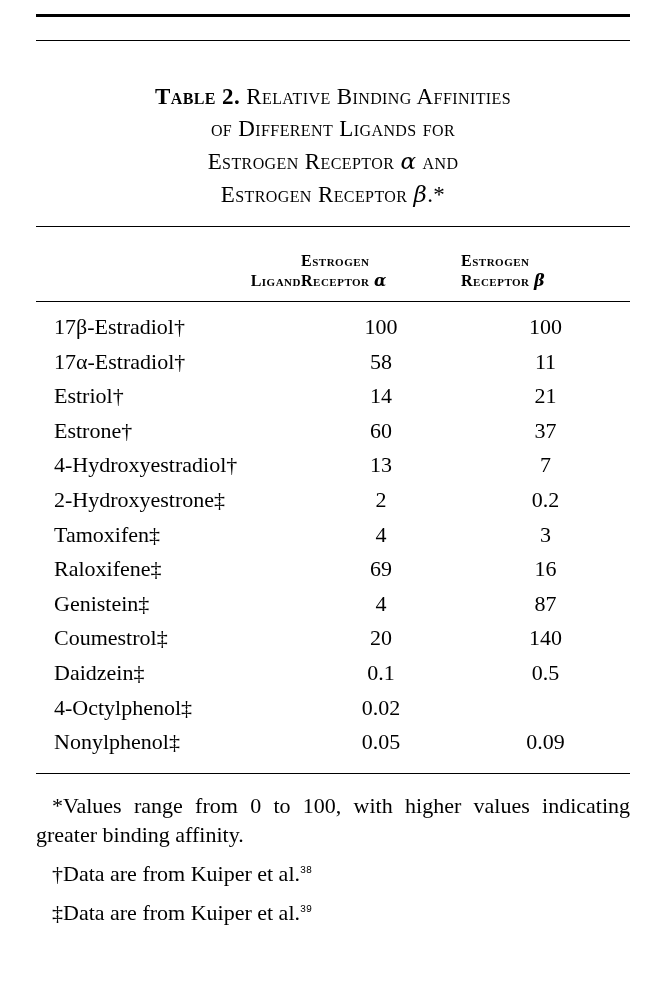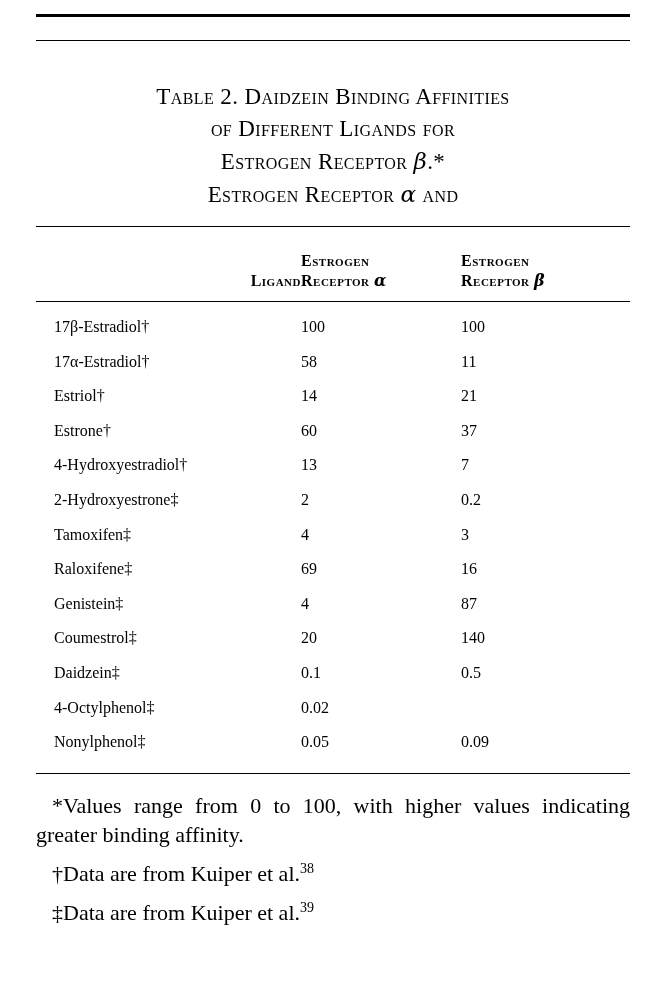--- a/index.html
+++ b/index.html
@@ -21,21 +21,21 @@
 
   
   .title {
     margin-top: 40px;
     text-align: center;
     font-size: 23px;
     line-height: 32px;
     font-variant: small-caps;
     letter-spacing: 0.4px;
   }
-  .title b { font-weight: 400; }
+  .title b { font-weight: 700; }
   .greek {
     font-variant: normal;
     font-style: italic;
     font-family: "DejaVu Serif", serif;
   }
 
   
   .grid {
     display: grid;
     grid-template-columns: 265px 160px 1fr;
@@ -47,53 +47,54 @@
     font-variant: small-caps;
     font-size: 16px;
     line-height: 20px;
     letter-spacing: 0.5px;
   }
   .th-ligand { padding-left: 18px; text-align: right; margin-top: 7px; }
   .th-num { }
 
   .tbody { padding: 8px 0 13px 0; }
   .trow {
-    font-size: 16px;
+    font-size: 22px;
     line-height: 34.6px;
   }
   .cell.ligand { padding-left: 18px; white-space: nowrap; }
-  .cell.num { text-align: left; }
+  .cell.num { text-align: center; }
 
   
   .footnotes { margin-top: 17px; font-size: 22px; }
   .footnote {
     text-indent: 16px;
     line-height: 29px;
     margin-bottom: 10px;
   }
   .footnote.hang { text-align: justify; }
   sup {
-    font-size: 14px;
+    font-size: 10px;
     line-height: 0;
     vertical-align: super;
+    font-family: Liberation Mono, monospace;
   }
 </style>
 </head>
 <body>
 
 <div class="sheet">
 
   <div class="rule rule-heavy"></div>
   <div class="rule rule-light rule-top-light"></div>
 
   <div class="title">
-    <div><b>Table 2.</b> <span>Daidzein Binding Affinities</span></div>
+    <div><b>Table 2.</b> <span>Relative Binding Affinities</span></div>
     <div><span>of Different Ligands for</span></div>
+    <div><span>Estrogen Receptor</span> <i class="greek">α</i> <span>and</span></div>
     <div><span>Estrogen Receptor</span> <i class="greek">β</i><span>.*</span></div>
-    <div><span>Estrogen Receptor</span> <i class="greek">α</i> <span>and</span></div>
   </div>
 
   <div class="rule rule-light rule-after-title"></div>
 
   <div class="grid thead">
     <div class="th-ligand">Ligand</div>
     <div class="th-num">
       <div>Estrogen</div>
       <div><span>Receptor</span> <i class="greek">α</i></div>
     </div>

